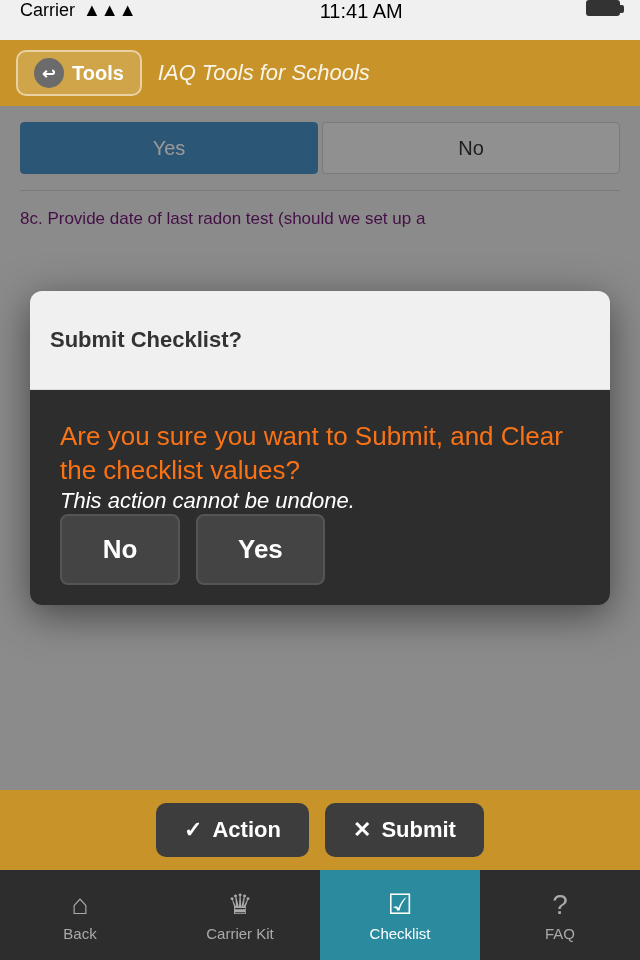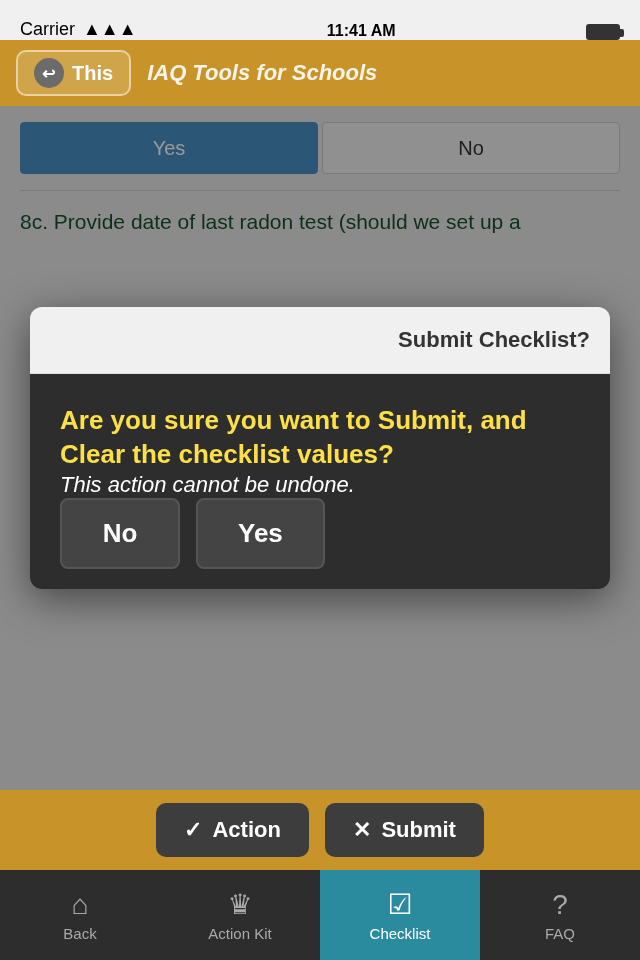--- a/index.html
+++ b/index.html
@@ -11,28 +11,28 @@
       overflow: hidden;
       background: #c9c9c9;
       position: relative;
     }
 
     
     .status-bar {
       height: 40px;
       background: #f0f0f0;
       display: flex;
-      align-items: flex-end;
+      align-items: flex-start;
       justify-content: space-between;
       padding: 0 20px;
       font-size: 18px;
       font-weight: 500;
     }
     .status-left { display: flex; align-items: center; gap: 8px; }
-    .status-center { font-weight: 700; font-size: 16px; }
+    .status-center { font-weight: 400; font-size: 20px; }
     .status-right { display: flex; align-items: center; }
     .battery-icon {
       width: 34px; height: 16px;
       border: 2px solid #333;
       border-radius: 3px;
       position: relative;
       background: #333;
     }
     .battery-icon::after {
       content: '';
@@ -70,21 +70,21 @@
       background: #6b6b6b;
       border-radius: 50%;
       display: flex; align-items: center; justify-content: center;
       color: white;
       font-size: 16px;
     }
     .nav-title {
       color: white;
       font-size: 22px;
       font-style: italic;
-      font-weight: 700;
+      font-weight: 400;
       opacity: 0.9;
     }
 
     
     .main-content {
       background: #e8e8e8;
       height: calc(960px - 40px - 66px - 80px - 90px);
       position: relative;
       overflow: hidden;
     }
@@ -114,22 +114,22 @@
     }
 
     .divider {
       height: 1px;
       background: #ccc;
       margin: 0 20px;
     }
 
     .question-text {
       padding: 16px 20px;
-      font-size: 21px;
-      color: #14532d;
+      font-size: 17px;
+      color: #701a75;
       line-height: 1.4;
     }
 
     
     .modal-overlay {
       position: absolute;
       top: 0; left: 0; right: 0; bottom: 0;
       background: rgba(0,0,0,0.4);
       display: flex;
       align-items: center;
@@ -139,39 +139,39 @@
 
     .modal {
       width: 580px;
       border-radius: 12px;
       overflow: hidden;
       box-shadow: 0 10px 40px rgba(0,0,0,0.5);
     }
 
     .modal-header {
       background: #f0f0f0;
-      padding: 20px 20px;
-      text-align: right;
+      padding: 36px 20px;
+      text-align: left;
       border-bottom: 1px solid #ddd;
     }
     .modal-title {
       font-size: 22px;
       font-weight: 600;
       color: #333;
     }
 
     .modal-body {
       background: #2d2d2d;
       padding: 30px 30px 20px 30px;
     }
 
     .modal-question {
       font-size: 26px;
-      font-weight: 700;
-      color: #fde047;
+      font-weight: 400;
+      color: #f97316;
       line-height: 1.3;
     }
 
     .modal-warning {
       font-size: 22px;
       font-style: italic;
       color: white;
     }
 
     .modal-buttons {
@@ -258,21 +258,21 @@
   </div>
   <div class="status-center">11:41 AM</div>
   <div class="status-right">
     <div class="battery-icon"></div>
   </div>
 </div>
 
 <div class="nav-bar">
   <div class="back-button">
     <div class="back-arrow">↩</div>
-    <span>This</span>
+    <span>Tools</span>
   </div>
   <span class="nav-title">IAQ Tools for Schools</span>
 </div>
 
 <div class="main-content">
 
   <div class="toggle-row">
     <button class="toggle-btn active">Yes</button>
     <button class="toggle-btn">No</button>
   </div>
@@ -313,21 +313,21 @@
   </button>
 </div>
 
 <div class="tab-bar">
   <div class="tab-item">
     <span class="tab-icon">⌂</span>
     <span class="tab-label">Back</span>
   </div>
   <div class="tab-item">
     <span class="tab-icon">♛</span>
-    <span class="tab-label">Action Kit</span>
+    <span class="tab-label">Carrier Kit</span>
   </div>
   <div class="tab-item active">
     <span class="tab-icon">☑</span>
     <span class="tab-label">Checklist</span>
   </div>
   <div class="tab-item">
     <span class="tab-icon">?</span>
     <span class="tab-label">FAQ</span>
   </div>
 </div>

